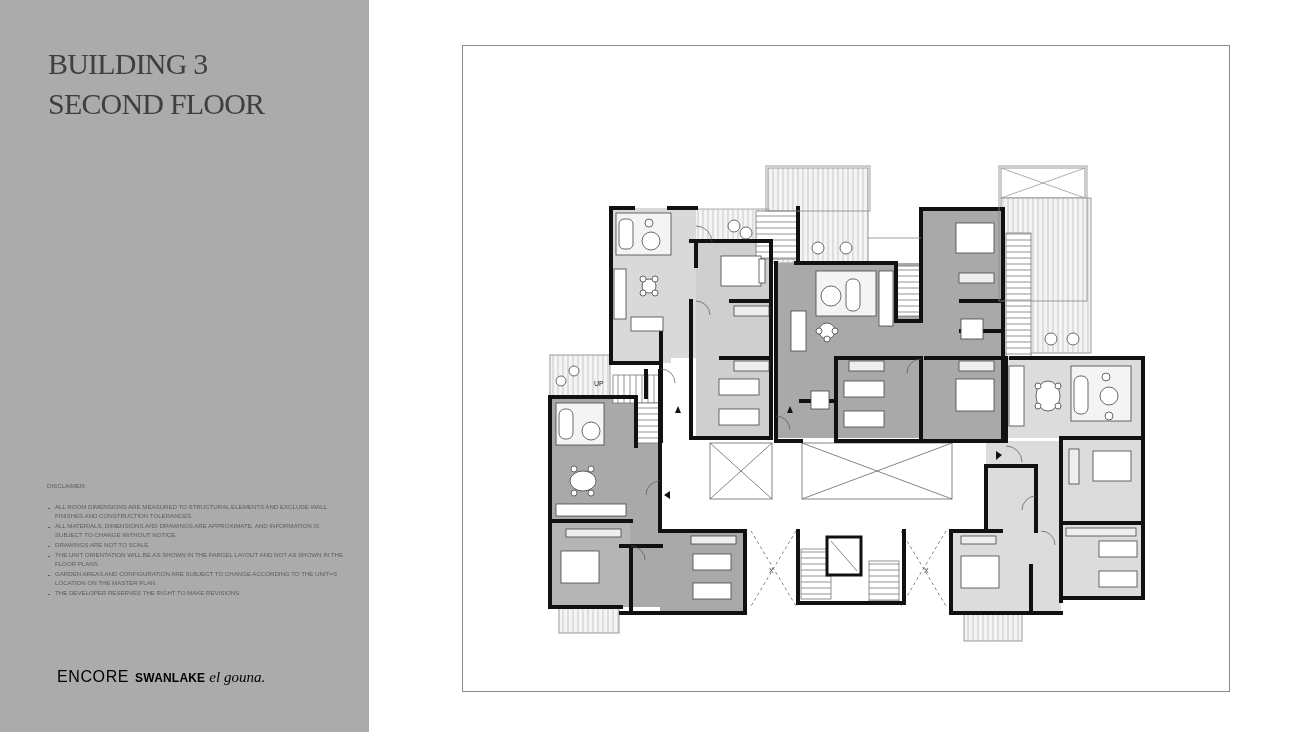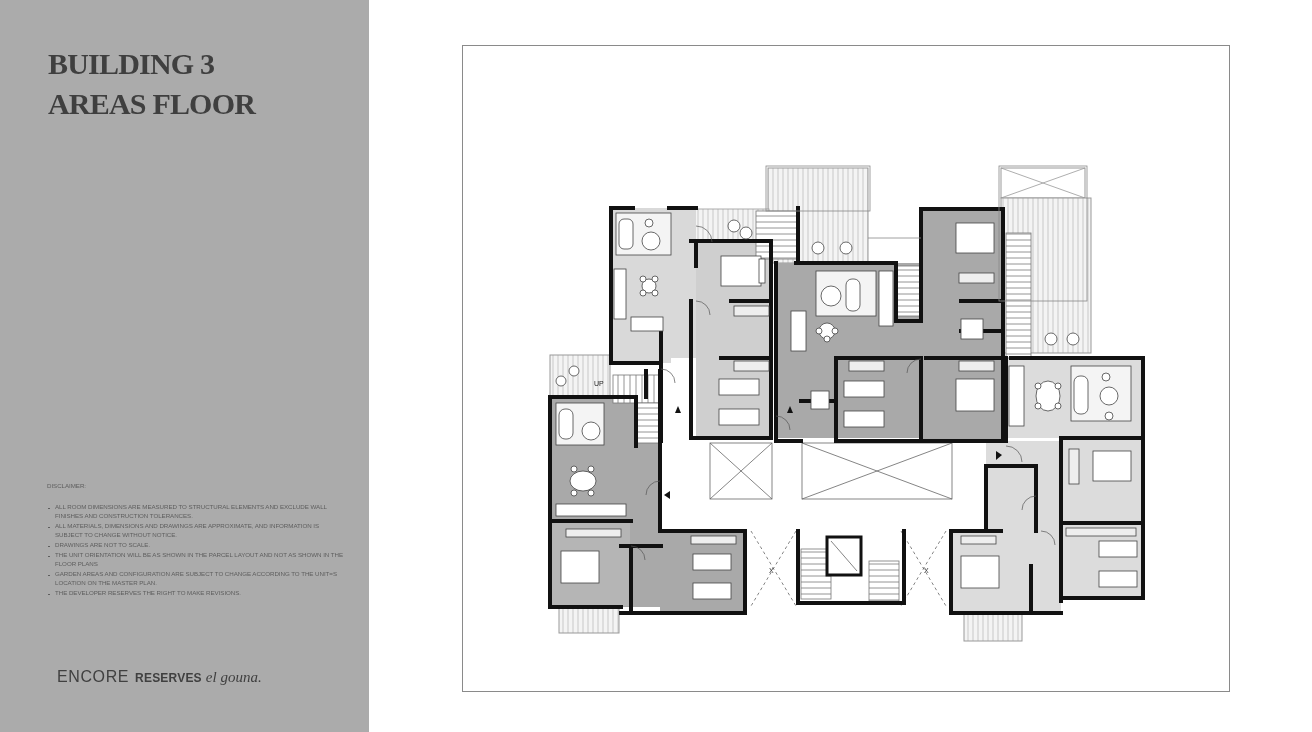--- a/index.html
+++ b/index.html
@@ -7,40 +7,40 @@
   body { position: relative; font-family: "Liberation Sans", sans-serif; }
 
   .sidebar {
     position: absolute; left: 0; top: 0; width: 369px; height: 732px;
     background: #ababab;
   }
   .title {
     position: absolute; left: 48px; top: 44px;
     font-family: "Liberation Serif", "DejaVu Serif", serif;
     color: #3f3f3f; font-size: 30px; line-height: 40px;
-    letter-spacing: -0.8px; font-weight: bold;
+    letter-spacing: -0.8px; font-weight: normal;
   }
   .title div { white-space: nowrap; }
 
   .disclaimer {
     position: absolute; left: 47px; top: 481px; width: 300px;
     color: #5e5e5e; font-size: 6.2px; line-height: 9.6px;
     text-transform: uppercase; letter-spacing: -0.05px;
   }
   .disclaimer .heading { margin-bottom: 11px; }
   .disclaimer ul { list-style: none; }
   .disclaimer li { position: relative; padding-left: 8px; }
   .disclaimer li::before {
     content: ""; position: absolute; left: 1px; top: 6px;
     width: 2px; height: 1px; background: #5e5e5e;
   }
 
   .brand {
     position: absolute; left: 57px; top: 668px;
-    color: #404040; white-space: nowrap; display: flex; align-items: baseline;
+    color: #000000; white-space: nowrap; display: flex; align-items: baseline;
   }
   .brand .encore {
     font-family: "Liberation Sans", sans-serif; font-size: 16px;
     letter-spacing: 0.6px; font-weight: normal; margin-right: 6px;
   }
   .brand .swanlake {
     font-family: "Liberation Sans", sans-serif; font-size: 12px; font-weight: bold;
     letter-spacing: 0.2px;
   }
   .brand .gouna {
@@ -53,38 +53,38 @@
     border: 1.5px solid #8a8a8a; background: #ffffff;
   }
   .plan-svg { position: absolute; left: 0; top: 0; }
 </style>
 </head>
 <body>
 
 <div class="sidebar">
   <h1 class="title">
     <div>BUILDING 3</div>
-    <div>AREAS FLOOR</div>
+    <div>SECOND FLOOR</div>
   </h1>
 
   <div class="disclaimer">
     <div class="heading">DISCLAIMER:</div>
     <ul>
       <li>ALL ROOM DIMENSIONS ARE MEASURED TO STRUCTURAL ELEMENTS AND EXCLUDE WALL FINISHES AND CONSTRUCTION TOLERANCES.</li>
       <li>ALL MATERIALS, DIMENSIONS AND DRAWINGS ARE APPROXIMATE, AND INFORMATION IS SUBJECT TO CHANGE WITHOUT NOTICE.</li>
       <li>DRAWINGS ARE NOT TO SCALE.</li>
       <li>THE UNIT ORIENTATION WILL BE AS SHOWN IN THE PARCEL LAYOUT AND NOT AS SHOWN IN THE FLOOR PLANS</li>
       <li>GARDEN AREAS AND CONFIGURATION ARE SUBJECT TO CHANGE ACCORDING TO THE UNIT=S LOCATION ON THE MASTER PLAN.</li>
       <li>THE DEVELOPER RESERVES THE RIGHT TO MAKE REVISIONS.</li>
     </ul>
   </div>
 
   <div class="brand">
     <span class="encore">ENCORE</span>
-    <span class="swanlake">RESERVES</span>
+    <span class="swanlake">SWANLAKE</span>
     <span class="gouna">el gouna.</span>
   </div>
 </div>
 
 <div class="plan-frame">
   <svg class="plan-svg" width="768" height="647" viewBox="462 45 768 647" xmlns="http://www.w3.org/2000/svg">
     <defs>
       <pattern id="hatch" width="5" height="5" patternUnits="userSpaceOnUse">
         <rect width="5" height="5" fill="#f4f4f4"></rect>
         <line x1="2" y1="0" x2="2" y2="5" stroke="#b5b5b5" stroke-width="0.7"></line>

